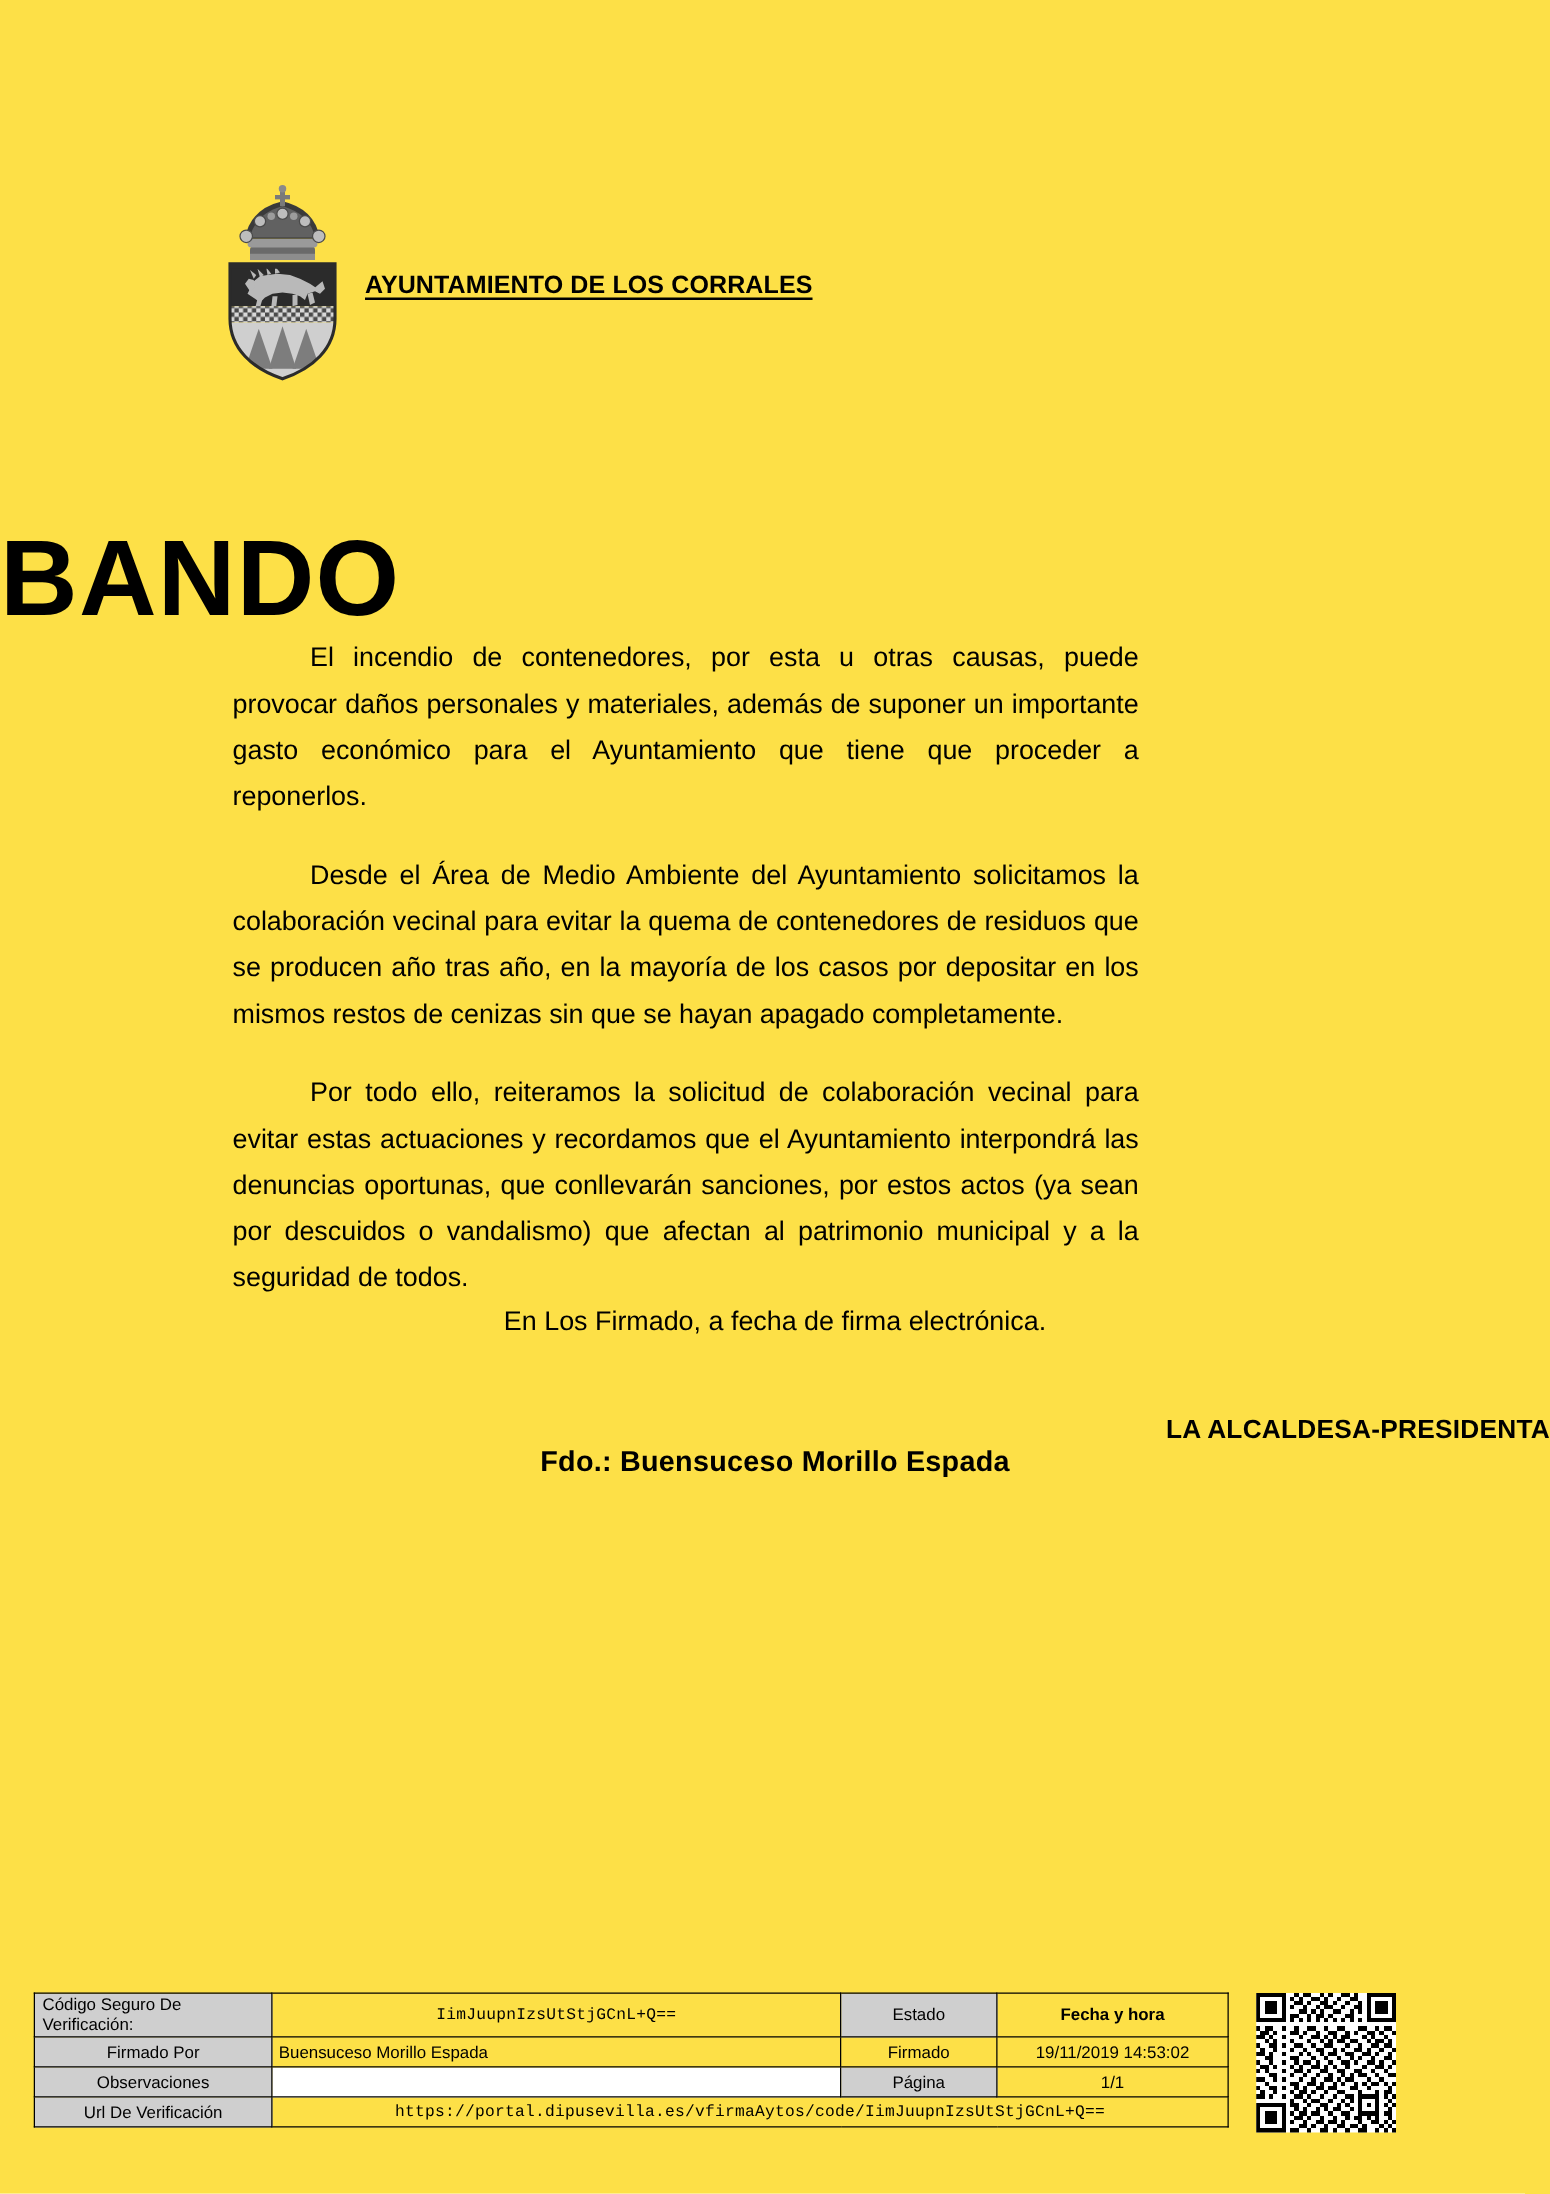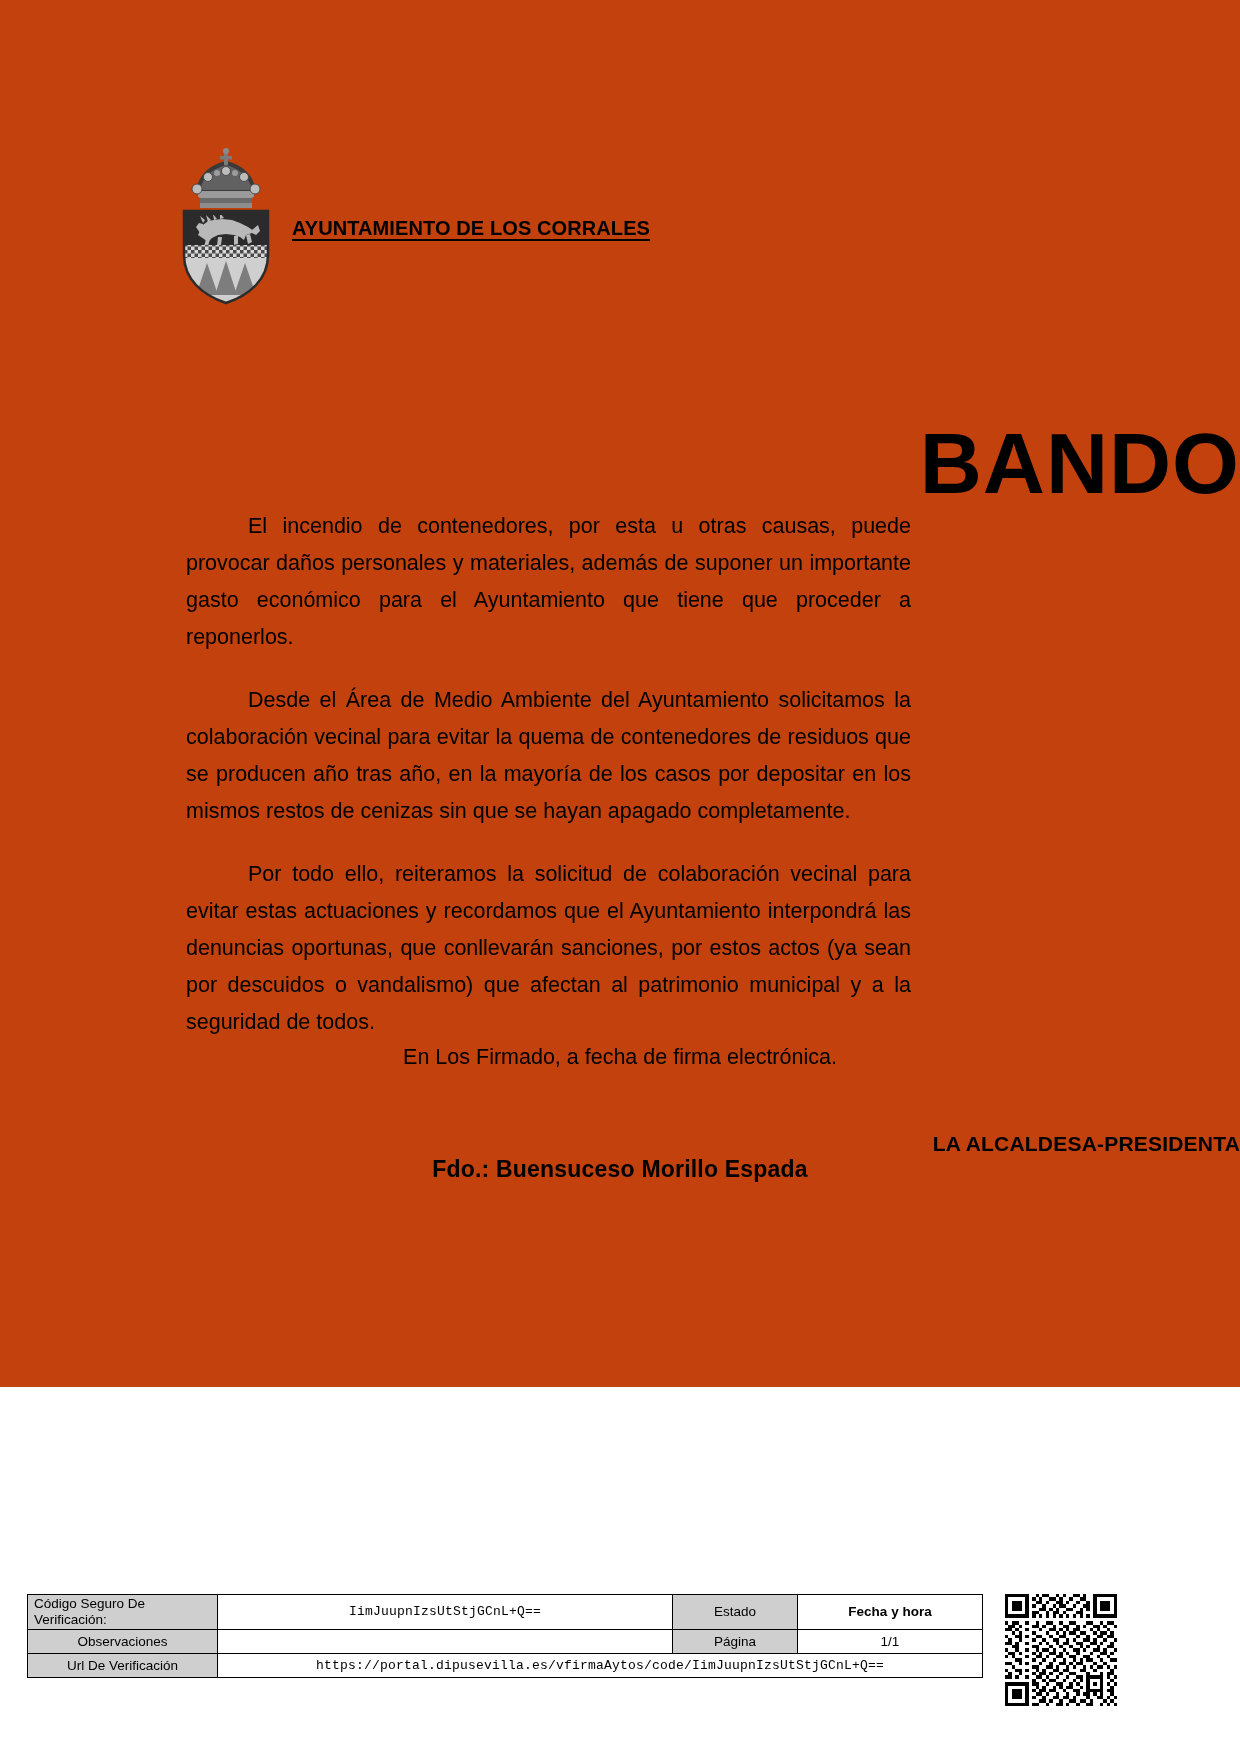--- a/index.html
+++ b/index.html
@@ -14,22 +14,22 @@
     position: relative;
     font-family: "Liberation Sans", sans-serif;
     color: #000000;
     overflow: hidden;
   }
 
   .page {
     position: absolute;
     inset: 0;
     width: 1240px;
-    height: 1387px;
-    background: #c2410c;
+    height: 1755px;
+    background: #fde047;
   }
 
   
   .letterhead {
     position: absolute;
     left: 170px;
     top: 145px;
     display: flex;
     align-items: flex-start;
   }
@@ -52,21 +52,21 @@
     white-space: nowrap;
     font-family: "Liberation Sans", sans-serif;
   }
 
   
   .doc-title {
     position: absolute;
     left: 0;
     right: 0;
     top: 360px;
-    text-align: right;
+    text-align: left;
     font-size: 86px;
     font-weight: bold;
     letter-spacing: 1px;
     font-family: "Liberation Sans", sans-serif;
     line-height: 1.05;
   }
 
   
   .body-copy {
     position: absolute;
@@ -278,20 +278,26 @@
         <col style="width:455px">
         <col style="width:125px">
         <col style="width:185px">
       </colgroup>
       <tbody>
         <tr>
           <td class="lbl-left">Código Seguro De Verificación:</td>
           <td class="mono">IimJuupnIzsUtStjGCnL+Q==</td>
           <td class="lbl">Estado</td>
           <td class="val-center" style="font-weight:bold">Fecha y hora</td>
+        </tr>
+        <tr>
+          <td class="lbl">Firmado Por</td>
+          <td class="val-left">Buensuceso Morillo Espada</td>
+          <td class="val-center">Firmado</td>
+          <td class="val-center">19/11/2019 14:53:02</td>
         </tr>
         <tr>
           <td class="lbl">Observaciones</td>
           <td class="val-left empty"></td>
           <td class="lbl">Página</td>
           <td class="val-center">1/1</td>
         </tr>
         <tr>
           <td class="lbl">Url De Verificación</td>
           <td class="val-url" colspan="3">https://portal.dipusevilla.es/vfirmaAytos/code/IimJuupnIzsUtStjGCnL+Q==</td>

